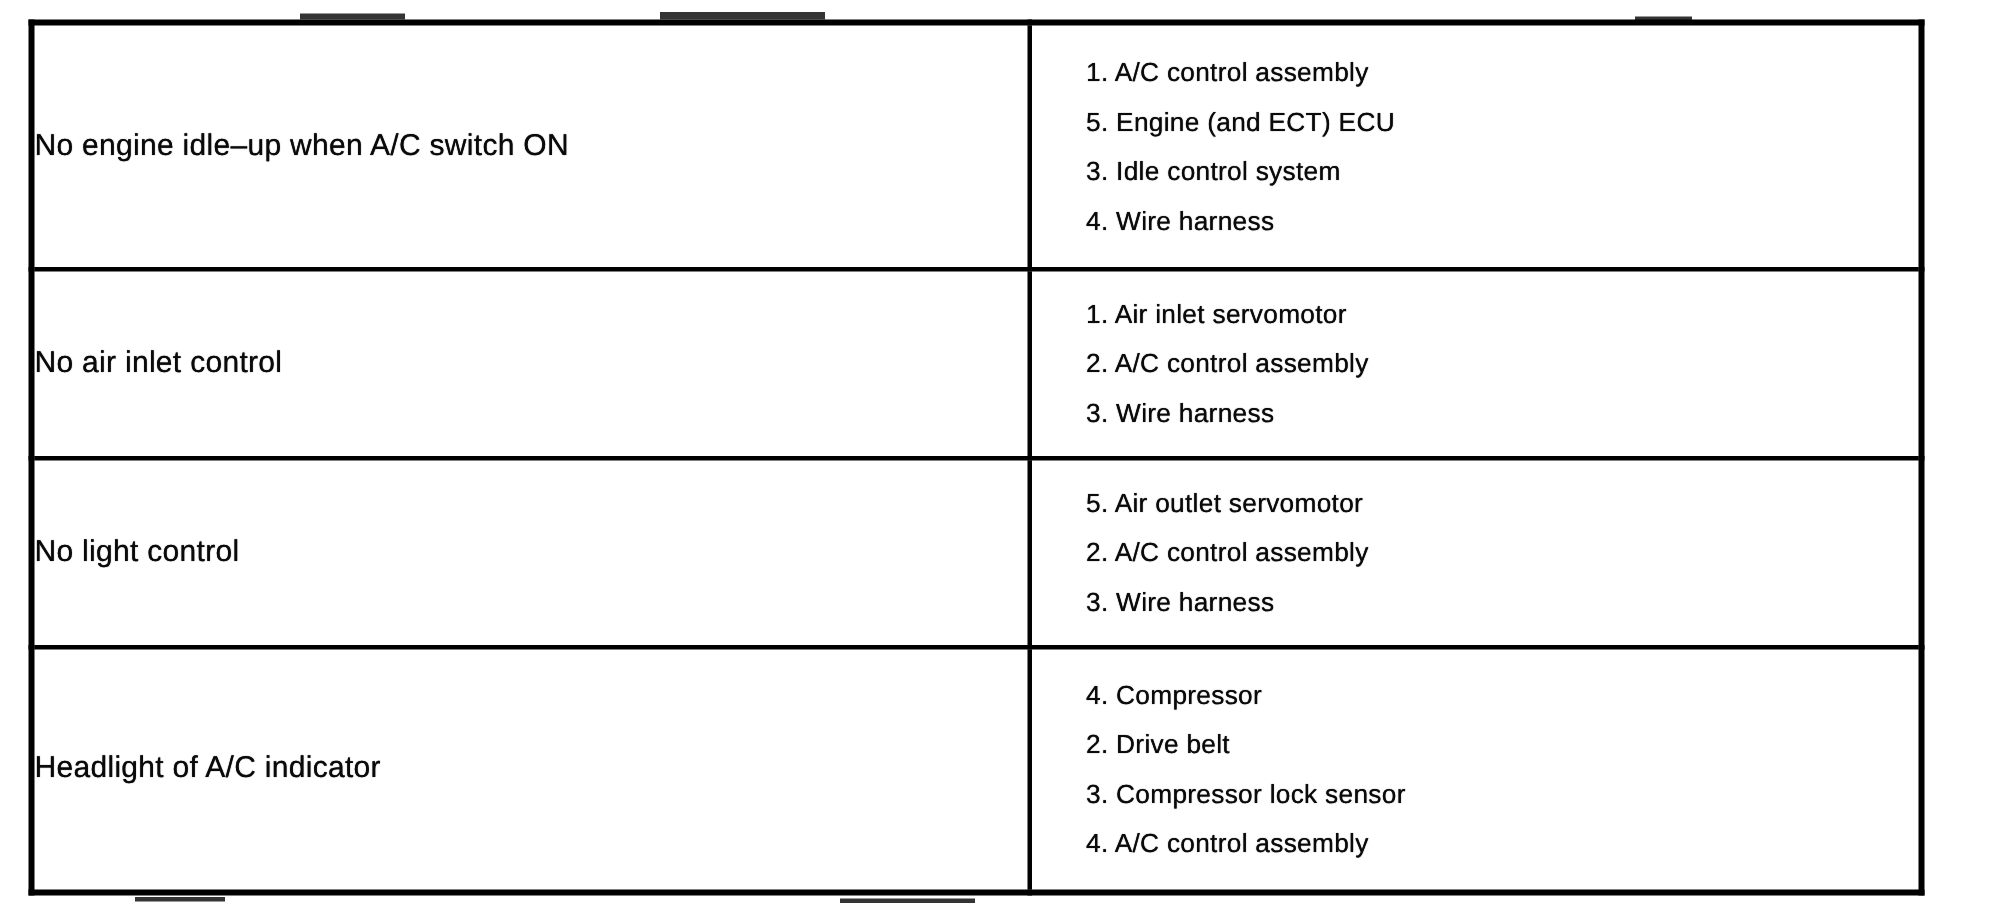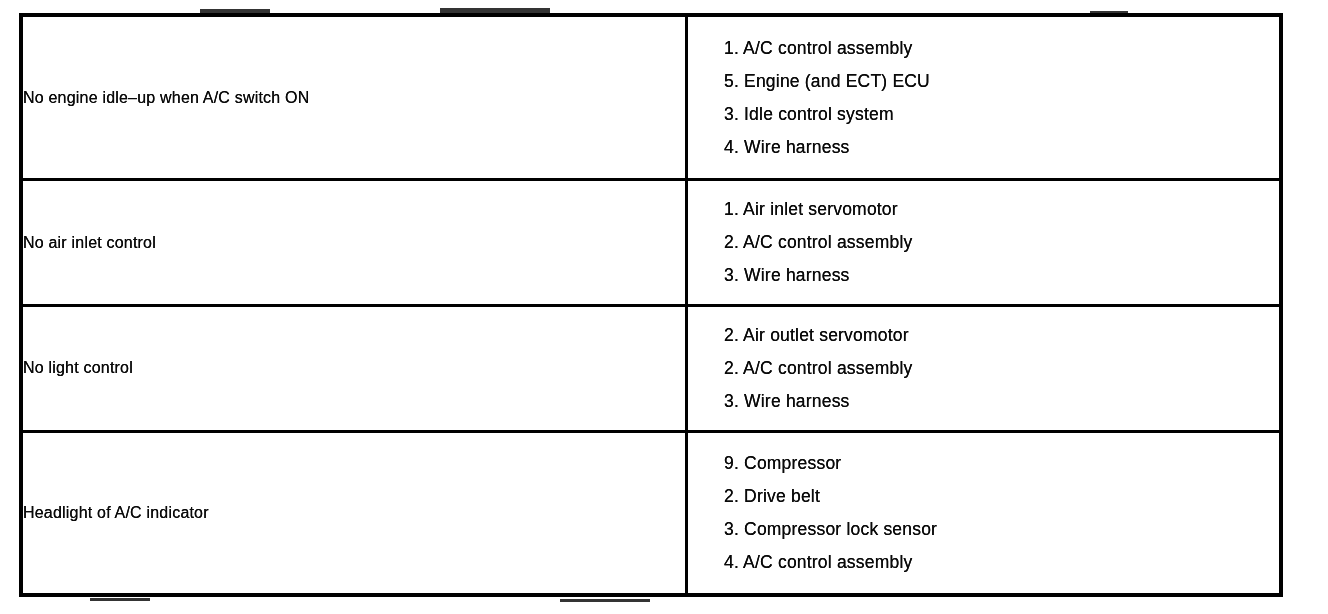--- a/index.html
+++ b/index.html
@@ -32,21 +32,21 @@
     border: 3px solid #000000;
     vertical-align: middle;
     padding: 0;
   }
   td.symptom-cell {
     width: 662px;
     padding-left: 13px;
     padding-right: 10px;
   }
   .symptom-text {
-    font-size: 16px;
+    font-size: 20px;
     letter-spacing: 0.2px;
     
     text-shadow: 0 0 0.6px #0a0a0a;
     white-space: nowrap;
   }
   td.suspects-cell {
     padding-left: 11px;
     padding-right: 8px;
   }
   .suspects-stack {
@@ -120,34 +120,34 @@
           </div>
         </td>
       </tr>
 
       <tr class="row-2">
         <td class="symptom-cell">
           <span class="symptom-text">No light control</span>
         </td>
         <td class="suspects-cell">
           <div class="suspects-stack">
-            <div class="suspect-item">2. Air outlet servomotor</div>
+            <div class="suspect-item">5. Air outlet servomotor</div>
             <div class="suspect-item">2. A/C control assembly</div>
             <div class="suspect-item">3. Wire harness</div>
           </div>
         </td>
       </tr>
 
       <tr class="row-3">
         <td class="symptom-cell">
           <span class="symptom-text">Headlight of A/C indicator</span>
         </td>
         <td class="suspects-cell">
           <div class="suspects-stack">
-            <div class="suspect-item">9. Compressor</div>
+            <div class="suspect-item">4. Compressor</div>
             <div class="suspect-item">2. Drive belt</div>
             <div class="suspect-item">3. Compressor lock sensor</div>
             <div class="suspect-item">4. A/C control assembly</div>
           </div>
         </td>
       </tr>
 
 
     </tbody>
   </table>

